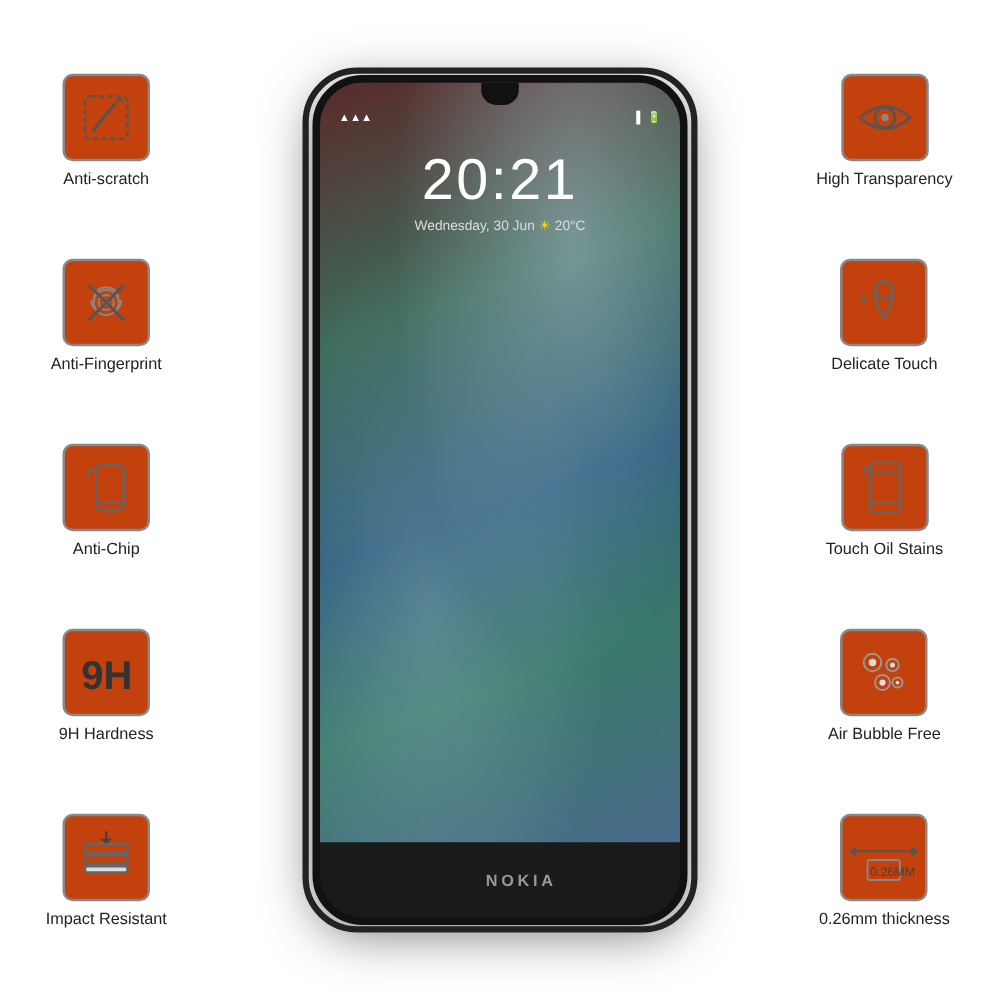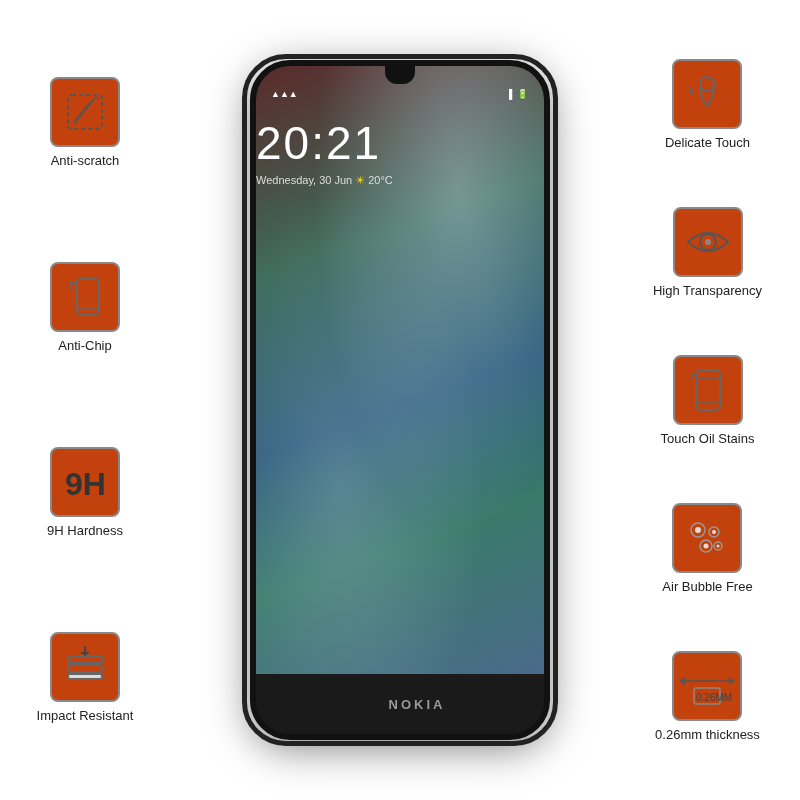--- a/index.html
+++ b/index.html
@@ -139,21 +139,21 @@
       justify-content: space-between;
       padding: 0 15px;
       z-index: 5;
     }
 
     .phone-time-display {
       position: absolute;
       top: 50px;
       left: 0;
       right: 0;
-      text-align: left;
+      text-align: center;
       color: #fff;
       z-index: 5;
     }
 
     .phone-time-display .big-time {
       font-size: 46px;
       font-weight: 300;
       letter-spacing: 2px;
     }
 
@@ -215,20 +215,38 @@
         <svg width="46" height="46" viewBox="0 0 46 46">
           <rect x="6" y="6" width="34" height="34" rx="4" ry="4" fill="none" stroke="#555" stroke-width="2" stroke-dasharray="4,3"></rect>
           <line x1="12" y1="34" x2="30" y2="12" stroke="#555" stroke-width="2.5"></line>
           <line x1="30" y1="12" x2="34" y2="8" stroke="#555" stroke-width="1.5"></line>
           <line x1="34" y1="8" x2="36" y2="10" stroke="#555" stroke-width="1.5"></line>
         </svg>
       </div>
       <span class="feature-label">Anti-scratch</span>
     </div>
 
+    <div class="feature-item">
+      <div class="icon-box">
+        <svg width="48" height="48" viewBox="0 0 48 48">
+
+          <circle cx="24" cy="24" r="10" fill="none" stroke="#888" stroke-width="1.5"></circle>
+          <circle cx="24" cy="24" r="6" fill="none" stroke="#888" stroke-width="1.5"></circle>
+          <circle cx="24" cy="24" r="2.5" fill="#888"></circle>
+
+          <path d="M14 24 Q14 12 24 12 Q34 12 34 24" fill="none" stroke="#888" stroke-width="1.5"></path>
+          <path d="M18 32 Q12 28 12 22" fill="none" stroke="#888" stroke-width="1.5"></path>
+          <path d="M30 32 Q36 28 36 22" fill="none" stroke="#888" stroke-width="1.5"></path>
+
+          <line x1="10" y1="10" x2="38" y2="38" stroke="#555" stroke-width="2.5"></line>
+          <line x1="38" y1="10" x2="10" y2="38" stroke="#555" stroke-width="2.5"></line>
+        </svg>
+      </div>
+      <span class="feature-label">Anti-Fingerprint</span>
+    </div>
 
     <div class="feature-item">
       <div class="icon-box">
         <svg width="44" height="44" viewBox="0 0 44 44">
 
           <rect x="14" y="4" width="22" height="36" rx="4" ry="4" fill="none" stroke="#666" stroke-width="2"></rect>
           <line x1="14" y1="34" x2="36" y2="34" stroke="#666" stroke-width="1.5"></line>
 
           <path d="M14 8 L8 8 L8 14" fill="none" stroke="#666" stroke-width="2"></path>
         </svg>
@@ -286,42 +304,42 @@
       </div>
     </div>
 
     <div class="glass-overlay"></div>
   </div>
 
   <div class="right-col">
 
     <div class="feature-item">
       <div class="icon-box">
-        <svg width="48" height="48" viewBox="0 0 48 48">
-
-          <circle cx="24" cy="14" r="7" fill="none" stroke="#666" stroke-width="2"></circle>
-          <path d="M17 14 Q17 28 24 36 Q31 28 31 14" fill="none" stroke="#666" stroke-width="2"></path>
-
-          <path d="M10 20 Q8 22 10 24" fill="none" stroke="#666" stroke-width="1.5"></path>
-          <path d="M8 17 Q5 20 8 23" fill="none" stroke="#666" stroke-width="1.5"></path>
-        </svg>
-      </div>
-      <span class="feature-label">Delicate Touch</span>
-    </div>
-
-    <div class="feature-item">
-      <div class="icon-box">
         <svg width="50" height="48" viewBox="0 0 50 48">
 
           <path d="M5 24 Q25 6 45 24 Q25 42 5 24Z" fill="none" stroke="#555" stroke-width="2"></path>
           <circle cx="25" cy="24" r="8" fill="none" stroke="#555" stroke-width="2"></circle>
           <circle cx="25" cy="24" r="3" fill="#888"></circle>
         </svg>
       </div>
       <span class="feature-label">High Transparency</span>
+    </div>
+
+    <div class="feature-item">
+      <div class="icon-box">
+        <svg width="48" height="48" viewBox="0 0 48 48">
+
+          <circle cx="24" cy="14" r="7" fill="none" stroke="#666" stroke-width="2"></circle>
+          <path d="M17 14 Q17 28 24 36 Q31 28 31 14" fill="none" stroke="#666" stroke-width="2"></path>
+
+          <path d="M10 20 Q8 22 10 24" fill="none" stroke="#666" stroke-width="1.5"></path>
+          <path d="M8 17 Q5 20 8 23" fill="none" stroke="#666" stroke-width="1.5"></path>
+        </svg>
+      </div>
+      <span class="feature-label">Delicate Touch</span>
     </div>
 
     <div class="feature-item">
       <div class="icon-box">
         <svg width="44" height="48" viewBox="0 0 44 48">
 
           <rect x="10" y="4" width="24" height="40" rx="4" ry="4" fill="none" stroke="#666" stroke-width="2"></rect>
           <line x1="10" y1="36" x2="34" y2="36" stroke="#666" stroke-width="1.5"></line>
           <line x1="10" y1="12" x2="34" y2="12" stroke="#666" stroke-width="1.5"></line>
 

